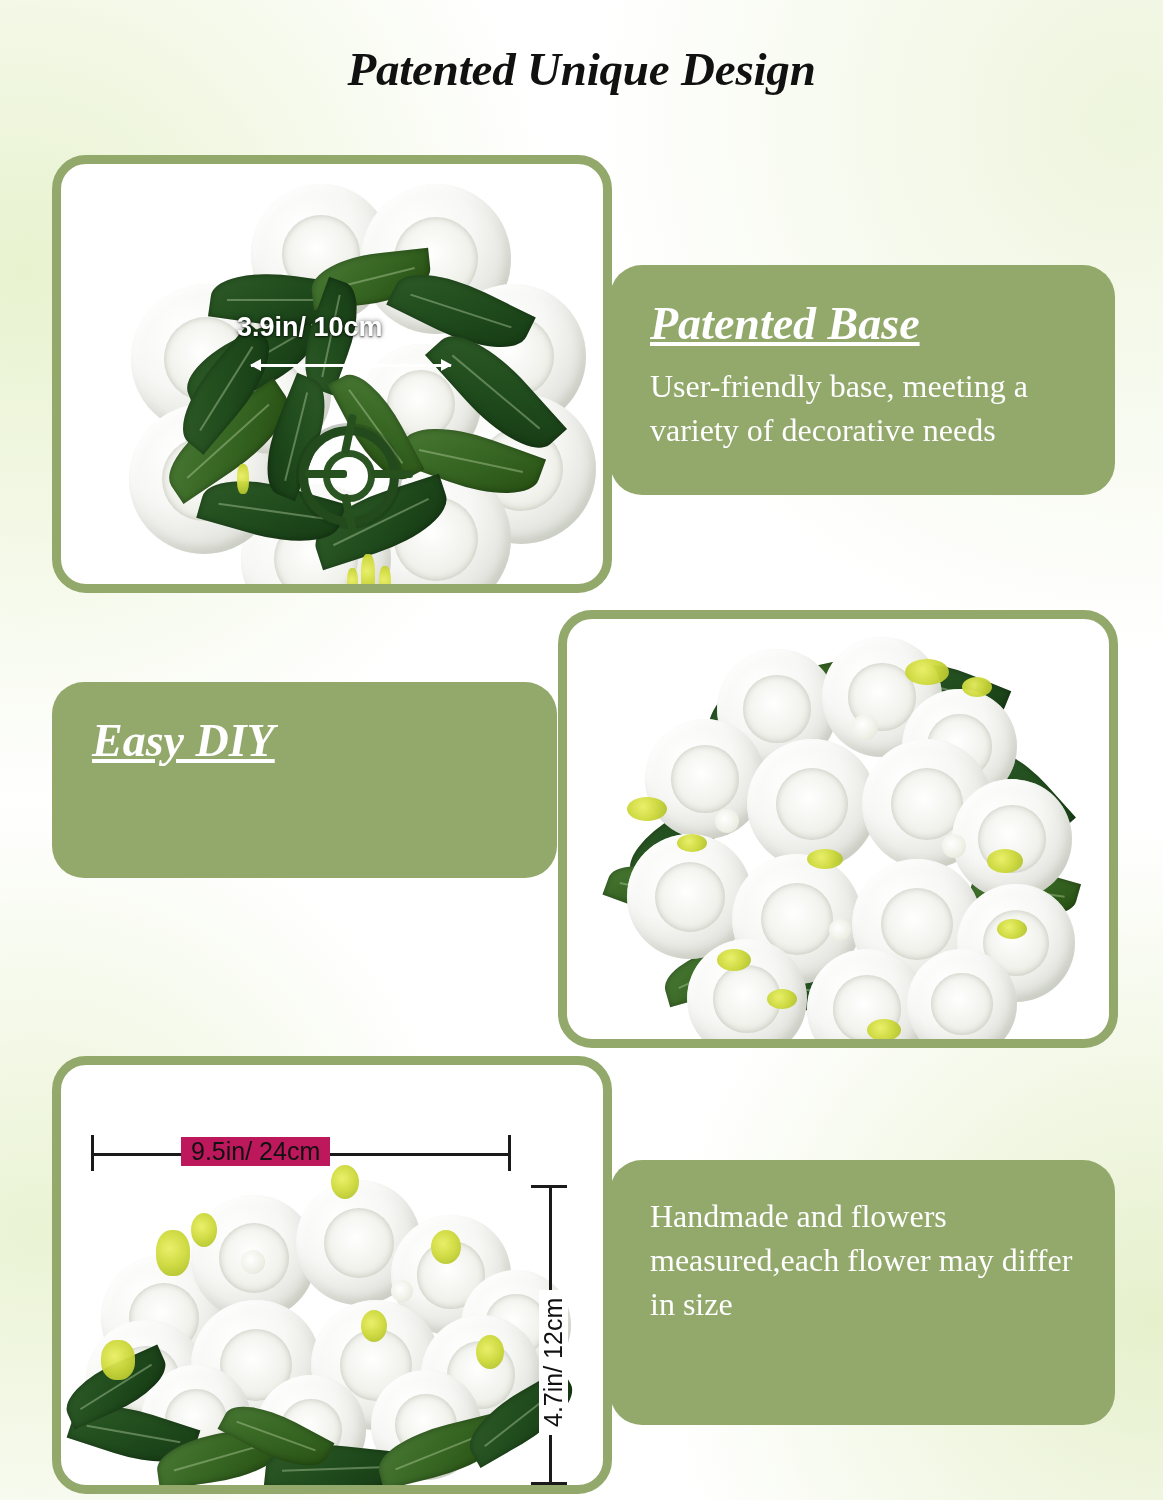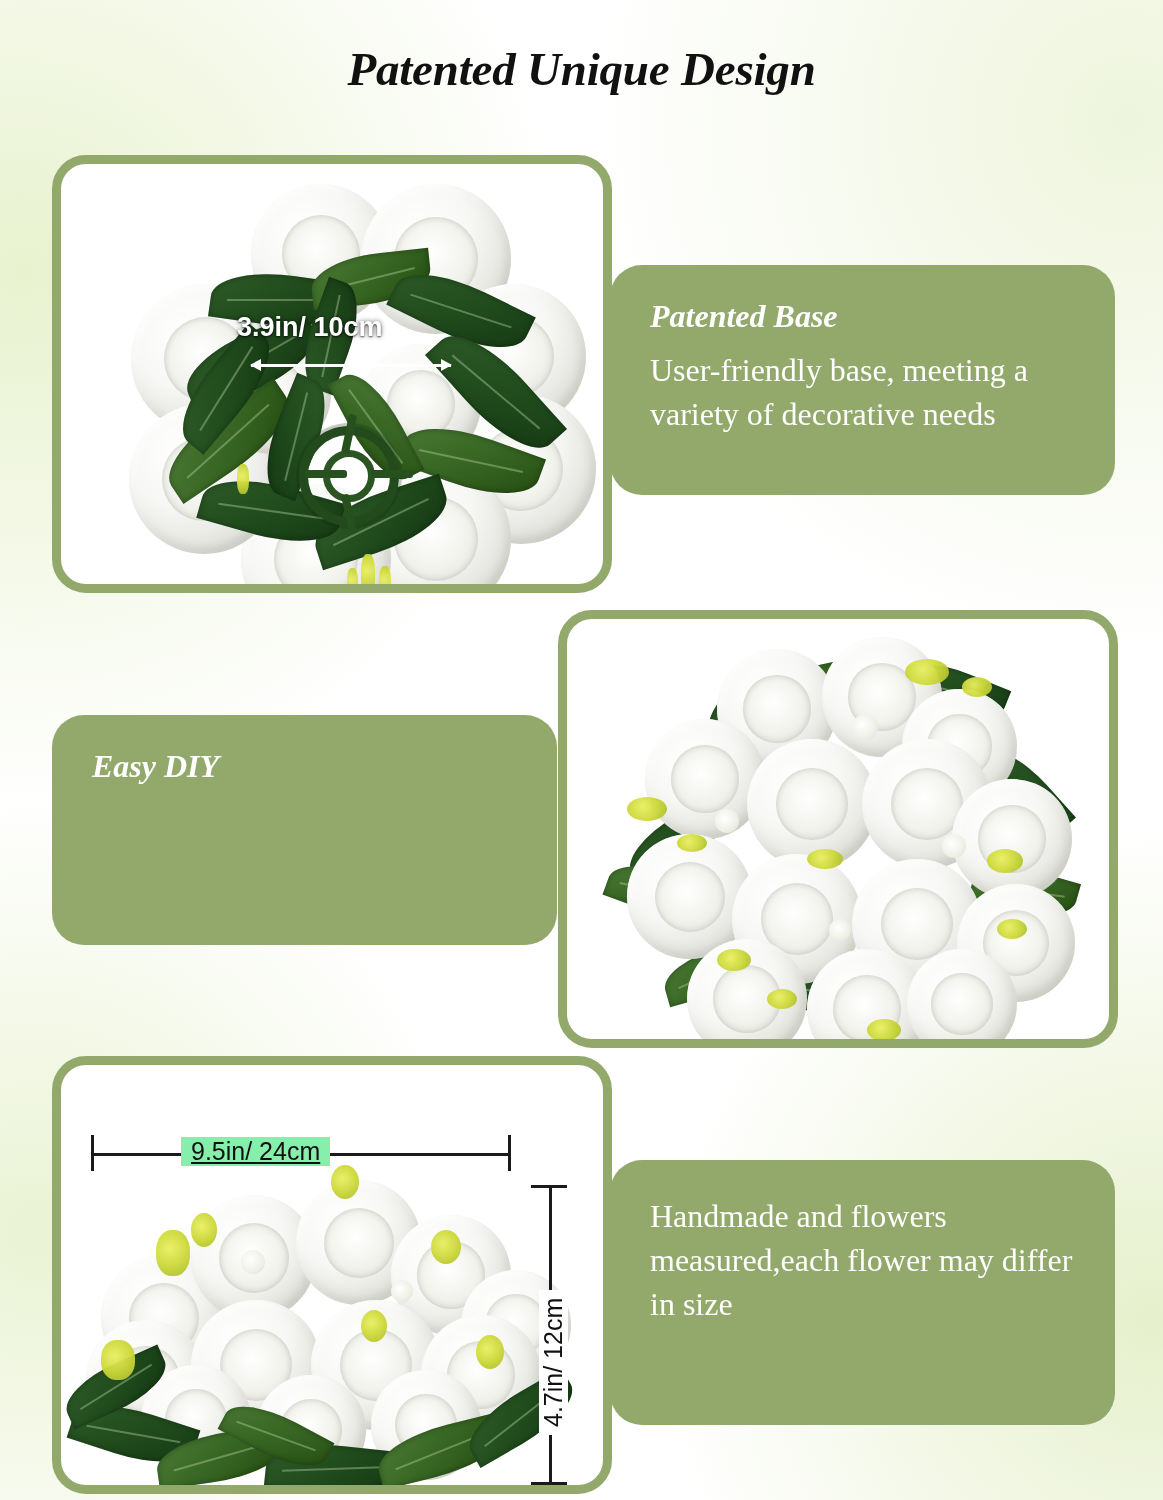--- a/index.html
+++ b/index.html
@@ -44,35 +44,36 @@
 
   
   .text-panel {
     position: absolute;
     background: #93a96c;
     border-radius: 32px;
     color: #ffffff;
     padding: 34px 40px 36px 40px;
   }
   .panel-title {
-    font-size: 32px;
+    font-size: 46px;
     font-weight: bold;
     font-style: italic;
     line-height: 1.1;
     margin-bottom: 14px;
+    text-decoration: underline;
   }
   .panel-body {
     font-size: 32px;
     line-height: 1.38;
     font-style: normal;
   }
 
   
   #panel-base  { top: 265px;  left: 610px;  width: 505px; height: 230px; }
-  #panel-diy   { top: 715px;  left: 52px;   width: 505px; height: 230px; }
+  #panel-diy   { top: 682px;  left: 52px;   width: 505px; height: 196px; }
   #panel-size  { top: 1160px; left: 610px;  width: 505px; height: 265px; }
 
   
   #card-base  { top: 155px;  left: 52px;  width: 560px; height: 438px; }
   #card-ball  { top: 610px;  left: 558px; width: 560px; height: 438px; }
   #card-size  { top: 1056px; left: 52px;  width: 560px; height: 438px; }
 
   
   .art { position: absolute; inset: 0; }
 
@@ -404,21 +405,21 @@
     <div class="sprig" style="left:370px; top:165px; width:30px; height:34px;"></div>
     <div class="sprig" style="left:40px;  top:275px; width:34px; height:40px; border-radius:45%;"></div>
     <div class="sprig" style="left:300px; top:245px; width:26px; height:32px;"></div>
     <div class="sprig" style="left:415px; top:270px; width:28px; height:34px;"></div>
     <div class="whitebud" style="left:180px; top:185px; width:24px; height:24px;"></div>
     <div class="whitebud" style="left:330px; top:215px; width:22px; height:22px;"></div>
 
     <div class="meas-line" style="left:30px; top:88px; width:420px; height:3px;"></div>
     <div class="meas-line" style="left:30px; top:70px; width:3px; height:36px;"></div>
     <div class="meas-line" style="left:447px; top:70px; width:3px; height:36px;"></div>
-    <div class="meas-label" style="left:120px; top:72px; background:#86efac; padding:0 10px;text-decoration:underline;">9.5in/ 24cm</div>
+    <div class="meas-label" style="left:120px; top:72px; background:#be185d; padding:0 10px;">9.5in/ 24cm</div>
 
     <div class="meas-line" style="left:488px; top:120px; width:3px; height:300px;"></div>
     <div class="meas-line" style="left:470px; top:120px; width:36px; height:3px;"></div>
     <div class="meas-line" style="left:470px; top:417px; width:36px; height:3px;"></div>
     <div class="meas-label vert" style="left:478px; top:370px; background:#ffffff; padding:0 8px;">4.7in/ 12cm</div>
   </div>
 </div>
 
 <div class="text-panel" id="panel-size">
   <div class="panel-body">Handmade and flowers measured,each flower may differ in size</div>

